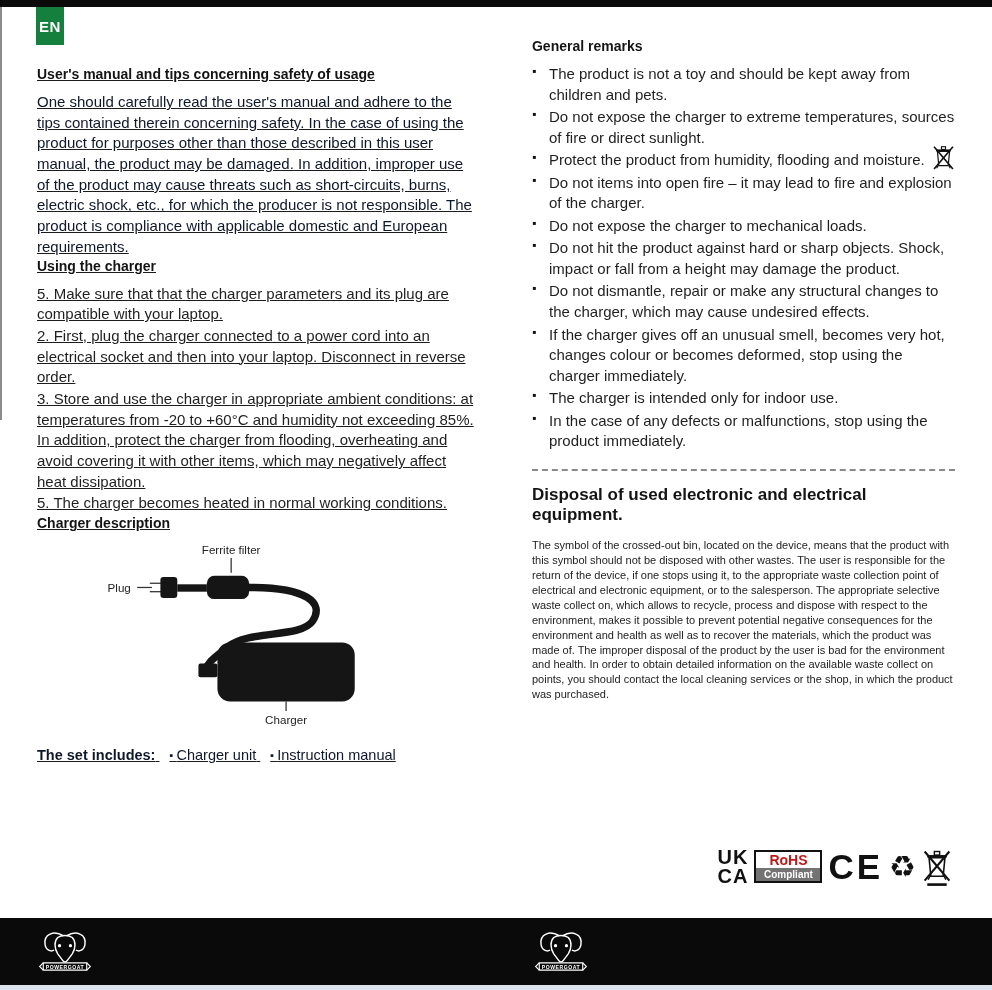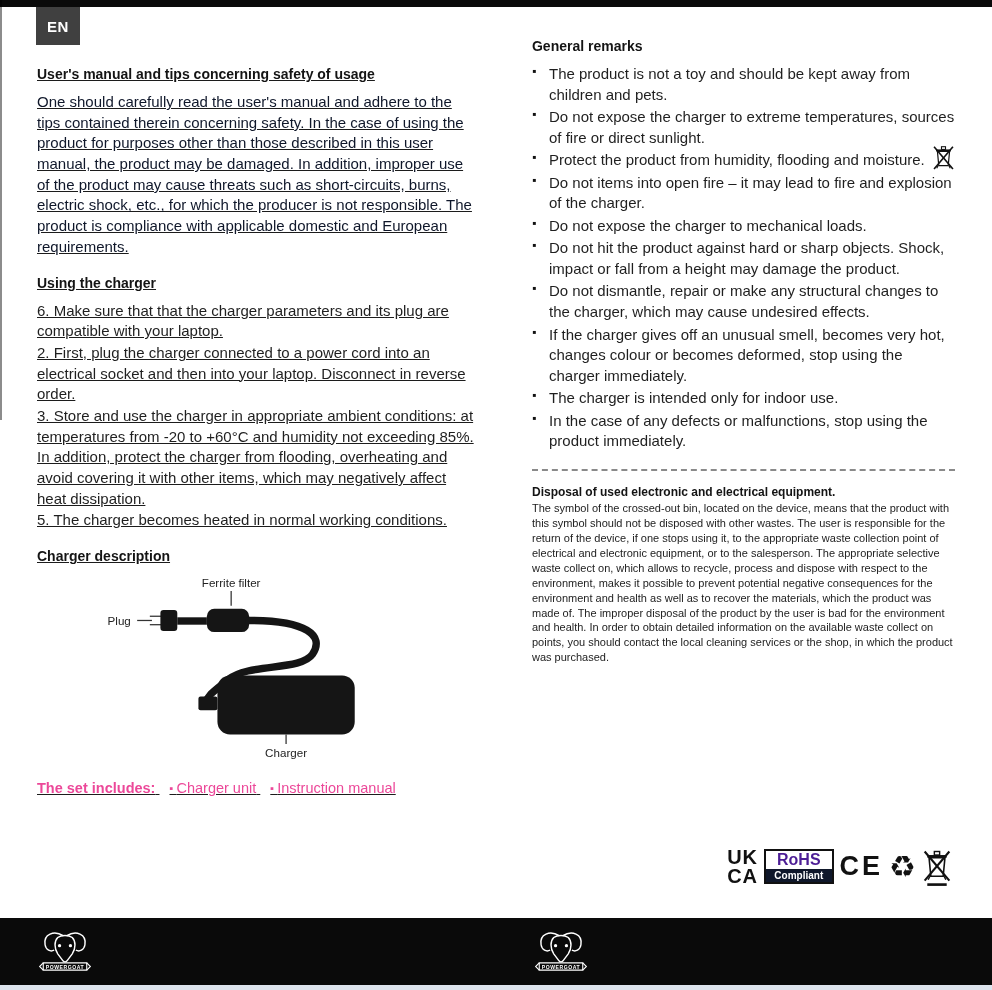--- a/index.html
+++ b/index.html
@@ -9,66 +9,66 @@
     background: #ffffff;
     font-family: "Liberation Sans", sans-serif;
     color: #1c1c1c;
     position: relative;
     overflow: hidden;
   }
   .top-strip { position:absolute; top:0; left:0; width:100%; height:7px; background:#0a0a0a; }
   .left-edge { position:absolute; top:0; left:0; width:2px; height:420px; background:rgba(0,0,0,.45); }
   .en-badge {
     position:absolute; top:7px; left:36px;
-    width:44px; height:38px; background:#404040; color:#fff;
+    width:28px; height:38px; background:#15803d; color:#fff;
     display:flex; align-items:center; justify-content:center;
     font-weight:bold; font-size:15px; letter-spacing:.5px;
   }
   .content {
     position:absolute; top:36px; left:0;
     width:992px; padding:0 37px;
     display:flex; gap:58px;
   }
   .col-left { width:438px; padding-top:30px;text-decoration:underline; }
   .col-right { width:424px; position:relative; padding-top:2px; }
   h2 { font-size:14px; font-weight:700; margin:0 0 10px 0; color:#141414; }
-  .col-left h2.mt { margin-top:17px; }
+  .col-left h2.mt { }
   p.body { font-size:15px; line-height:1.38; margin:0; color:#0f172a; }
   .steps p { font-size:15px; line-height:1.38; margin:0 0 1px 0; color:#1f1f1f; }
   ul.remarks { list-style:none; margin:0; padding:0; }
   ul.remarks li {
     position:relative; padding-left:17px; margin:0 0 2px 0;
     font-size:15px; line-height:1.37; color:#1f1f1f;
   }
   ul.remarks li::before {
     content:"▪"; position:absolute; left:0; top:-1px; font-size:12px; color:#111;
   }
   .divider { border:none; border-top:2px dashed #8a8a8a; margin:17px 0 14px 0; }
-  .disposal-heading { font-size:12px; font-weight:700; margin:0 0 2px 0; color:#141414; }
+  .disposal-heading { font-size:17px; font-weight:700; margin:0 0 13px 0; color:#141414; }
   .disposal-body { font-size:11px; line-height:1.36; margin:0; color:#222; }
   
   .diagram-wrap { margin:6px 0 4px 62px; }
   .dlabel { font-size:11px; fill:#222; font-family:"Liberation Sans", sans-serif; }
   .dline { stroke:#333; stroke-width:1.2; }
   .dfill { fill:#151515; }
   .dcable { fill:none; stroke:#151515; stroke-width:7; stroke-linecap:round; }
-  .set-line { font-size:14.5px; margin-top:14px; color:#ec4899; }
+  .set-line { font-size:14.5px; margin-top:14px; color:#0f172a; }
   .set-line .lbl { font-weight:700; }
   .set-line .itm::before { content:"▪ "; font-size:11px; position:relative; top:-1px; }
   .set-line .itm { margin-left:10px; }
   
   .marks {
     position:absolute; top:846px; right:40px;
     display:flex; align-items:center; gap:6px;
   }
   .ukca { font-weight:800; font-size:20px; line-height:.95; letter-spacing:1px; color:#111; }
   .rohs { border:2.5px solid #111; text-align:center; min-width:68px; }
-  .rohs-top { font-weight:800; font-size:16px; padding:0 11px; color:#4c1d95; display:block; }
-  .rohs-bottom { background:#0f172a; color:#fff; font-size:10px; font-weight:600; display:block; padding:1px 3px; }
-  .ce { font-size:27px; font-weight:700; letter-spacing:3px; color:#111; }
+  .rohs-top { font-weight:800; font-size:14px; padding:0 11px; color:#b91c1c; display:block; }
+  .rohs-bottom { background:#737373; color:#fff; font-size:10px; font-weight:600; display:block; padding:1px 3px; }
+  .ce { font-size:35px; font-weight:700; letter-spacing:3px; color:#111; }
   .recycle { font-size:30px; color:#111; line-height:1; }
   .weee-small { position:absolute; top:106px; right:0; }
   
   .footer {
     position:absolute; bottom:0; left:0; width:100%; height:72px;
     background:#0a0a0a; border-bottom:5px solid #dde4ee;
   }
   .logo-a { position:absolute; top:9px; left:36px; }
   .logo-b { position:absolute; top:9px; left:532px; }
 </style>
@@ -81,21 +81,21 @@
 <div class="en-badge">EN</div>
 
 <div class="content">
 
   <div class="col-left">
     <h2>User's manual and tips concerning safety of usage</h2>
     <p class="body">One should carefully read the user's manual and adhere to the tips contained therein concerning safety. In the case of using the product for purposes other than those described in this user manual, the product may be damaged. In addition, improper use of the product may cause threats such as short-circuits, burns, electric shock, etc., for which the producer is not responsible. The product is compliance with applicable domestic and European requirements.</p>
 
     <h2 class="mt">Using the charger</h2>
     <div class="steps">
-      <p>6. Make sure that that the charger parameters and its plug are compatible with your laptop.</p>
+      <p>5. Make sure that that the charger parameters and its plug are compatible with your laptop.</p>
       <p>2. First, plug the charger connected to a power cord into an electrical socket and then into your laptop. Disconnect in reverse order.</p>
       <p>3. Store and use the charger in appropriate ambient conditions: at temperatures from -20 to +60°C and humidity not exceeding 85%. In addition, protect the charger from flooding, overheating and avoid covering it with other items, which may negatively affect heat dissipation.</p>
       <p>5. The charger becomes heated in normal working conditions.</p>
     </div>
 
     <h2 class="mt">Charger description</h2>
 
     <div class="diagram-wrap">
       <svg viewBox="0 0 280 178" width="296" height="188">
         <text x="125" y="12" text-anchor="middle" class="dlabel">Ferrite filter</text>

